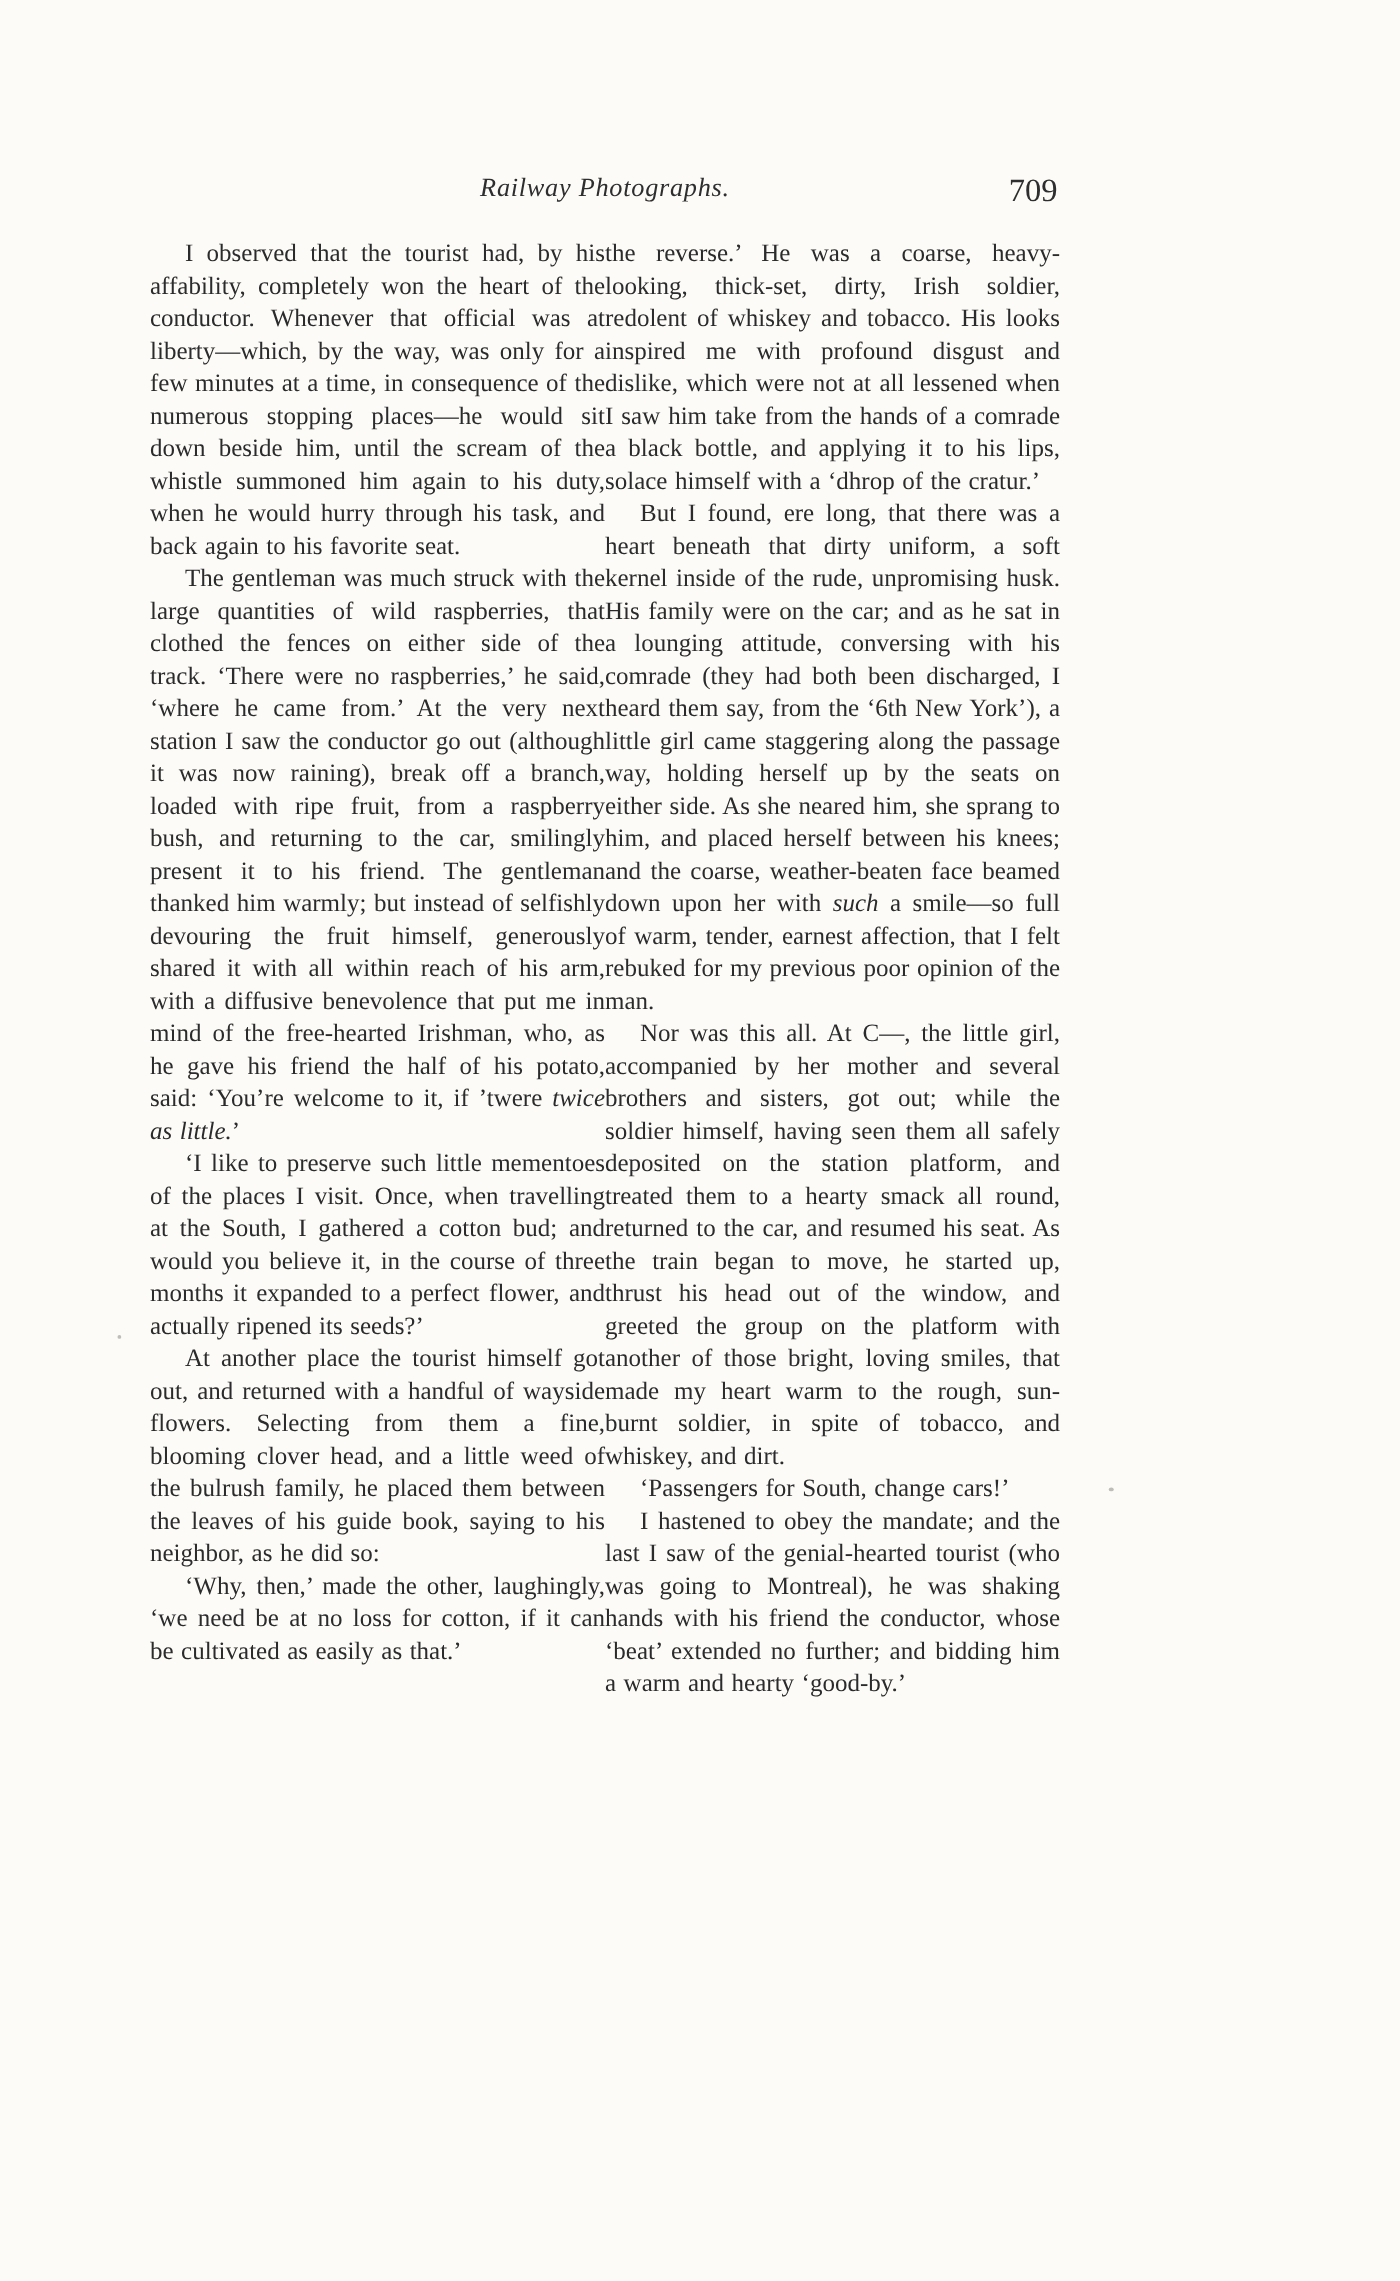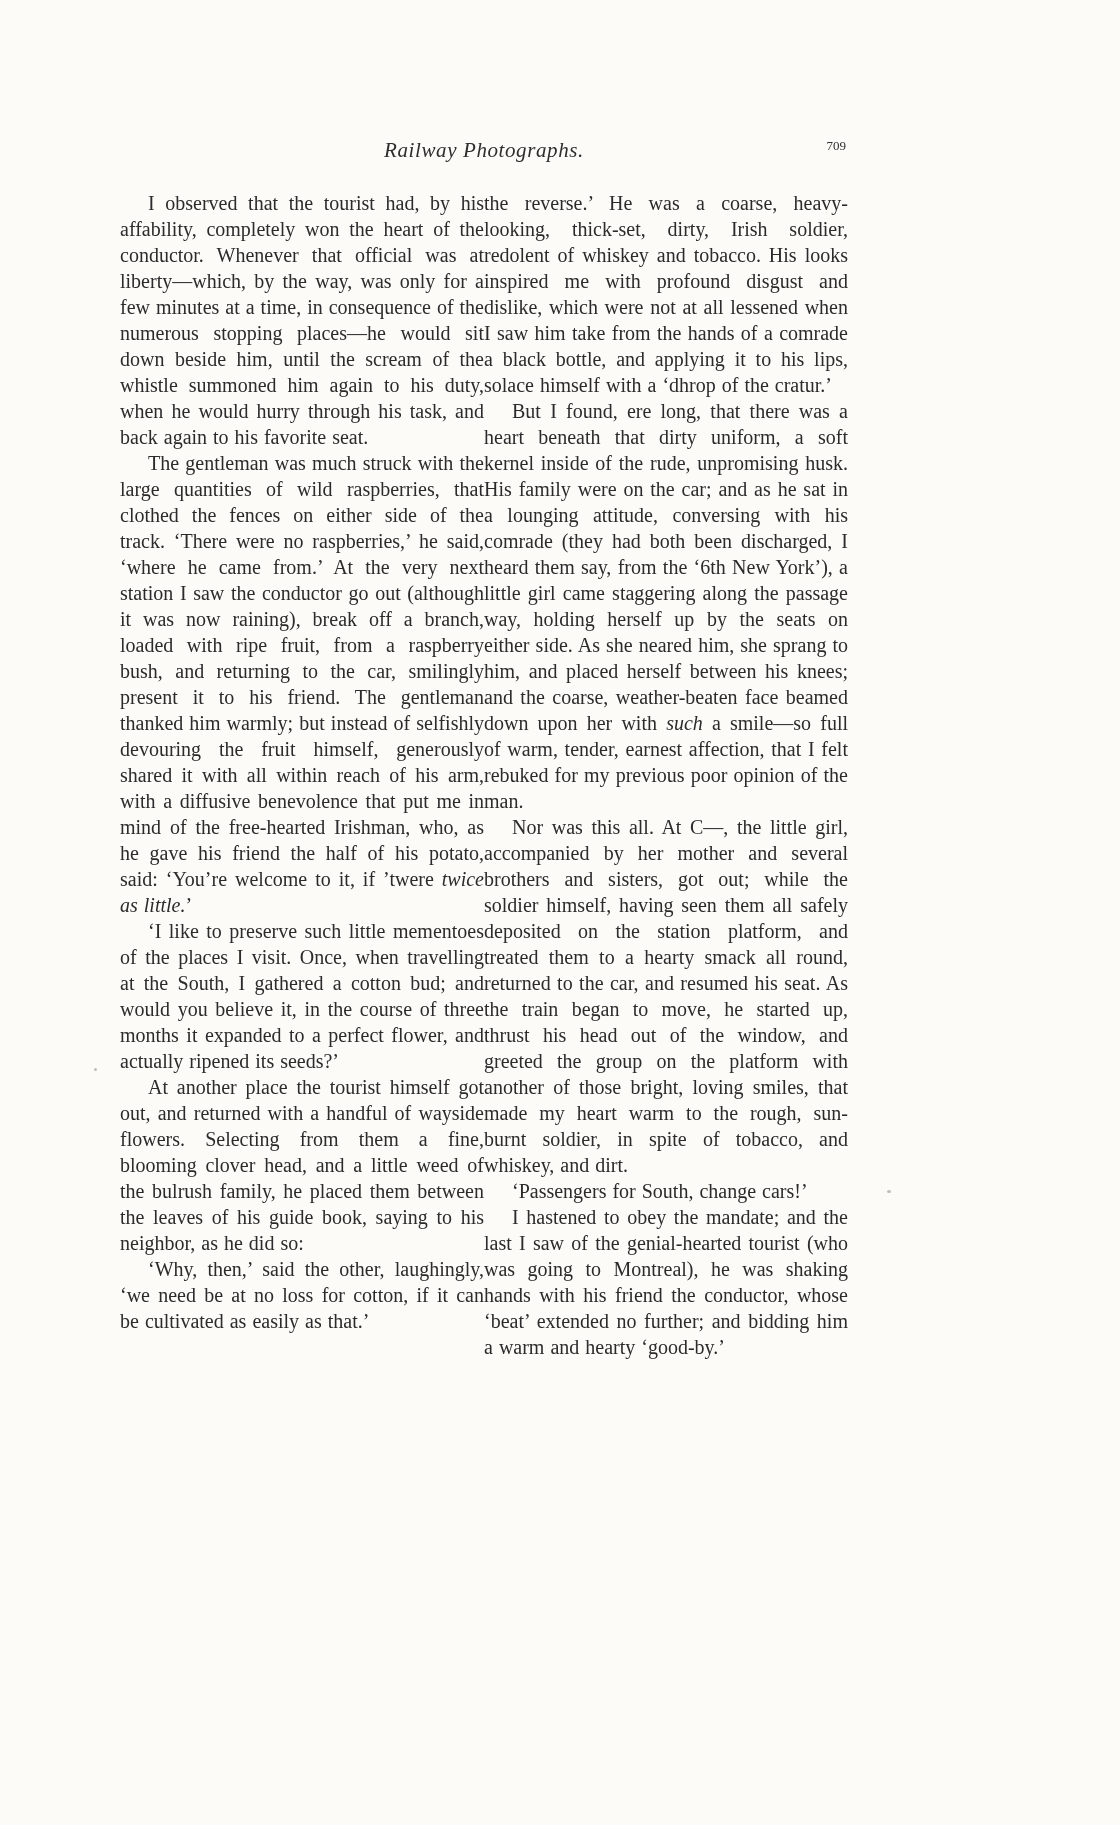--- a/index.html
+++ b/index.html
@@ -33,21 +33,21 @@
     text-align: center;
     font-style: italic;
     font-size: 21px;
     letter-spacing: 0.6px;
     color: #2e2e2e;
   }
   .page-number {
     position: absolute;
     right: 2px;
     top: 0;
-    font-size: 13px;
+    font-size: 26px;
     color: #2e2e2e;
   }
   .columns {
     display: flex;
     margin-top: 20px;
   }
   .column {
     flex: 1;
     min-width: 0;
   }
@@ -87,21 +87,21 @@
       <span class="running-title">Railway Photographs.</span>
       <span class="page-number">709</span>
     </header>
 
     <main class="columns">
       <div class="column">
           <p class="para indent">I observed that the tourist had, by his affability, completely won the heart of the conductor. Whenever that official was at liberty—which, by the way, was only for a few minutes at a time, in consequence of the numerous stopping places—he would sit down beside him, until the scream of the whistle summoned him again to his duty, when he would hurry through his task, and back again to his favorite seat.</p>
           <p class="para indent">The gentleman was much struck with the large quantities of wild raspberries, that clothed the fences on either side of the track. ‘There were no raspberries,’ he said, ‘where he came from.’ At the very next station I saw the conductor go out (although it was now raining), break off a branch, loaded with ripe fruit, from a raspberry bush, and returning to the car, smilingly present it to his friend. The gentleman thanked him warmly; but instead of selfishly devouring the fruit himself, generously shared it with all within reach of his arm, with a diffusive benevolence that put me in mind of the free-hearted Irishman, who, as he gave his friend the half of his potato, said: ‘You’re welcome to it, if ’twere <em>twice as little.</em>’</p>
           <p class="para indent">‘I like to preserve such little mementoes of the places I visit. Once, when travelling at the South, I gathered a cotton bud; and would you believe it, in the course of three months it expanded to a perfect flower, and actually ripened its seeds?’</p>
           <p class="para indent">At another place the tourist himself got out, and returned with a handful of wayside flowers. Selecting from them a fine, blooming clover head, and a little weed of the bulrush family, he placed them between the leaves of his guide book, saying to his neighbor, as he did so:</p>
-          <p class="para indent">‘Why, then,’ said the other, laughingly, ‘we need be at no loss for cotton, if it can be cultivated as easily as that.’</p>
+          <p class="para indent">‘Why, then,’ made the other, laughingly, ‘we need be at no loss for cotton, if it can be cultivated as easily as that.’</p>
         </div>
       <div class="column">
           <p class="para">the reverse.’ He was a coarse, heavy-looking, thick-set, dirty, Irish soldier, redolent of whiskey and tobacco. His looks inspired me with profound disgust and dislike, which were not at all lessened when I saw him take from the hands of a comrade a black bottle, and applying it to his lips, solace himself with a ‘dhrop of the cratur.’</p>
           <p class="para indent">But I found, ere long, that there was a heart beneath that dirty uniform, a soft kernel inside of the rude, unpromising husk. His family were on the car; and as he sat in a lounging attitude, conversing with his comrade (they had both been discharged, I heard them say, from the ‘6th New York’), a little girl came staggering along the passage way, holding herself up by the seats on either side. As she neared him, she sprang to him, and placed herself between his knees; and the coarse, weather-beaten face beamed down upon her with <em>such</em> a smile—so full of warm, tender, earnest affection, that I felt rebuked for my previous poor opinion of the man.</p>
           <p class="para indent">Nor was this all. At C—, the little girl, accompanied by her mother and several brothers and sisters, got out; while the soldier himself, having seen them all safely deposited on the station platform, and treated them to a hearty smack all round, returned to the car, and resumed his seat. As the train began to move, he started up, thrust his head out of the window, and greeted the group on the platform with another of those bright, loving smiles, that made my heart warm to the rough, sun-burnt soldier, in spite of tobacco, and whiskey, and dirt.</p>
           <p class="para indent">‘Passengers for South, change cars!’</p>
           <p class="para indent">I hastened to obey the mandate; and the last I saw of the genial-hearted tourist (who was going to Montreal), he was shaking hands with his friend the conductor, whose ‘beat’ extended no further; and bidding him a warm and hearty ‘good-by.’</p>
         </div>
     </main>
 

